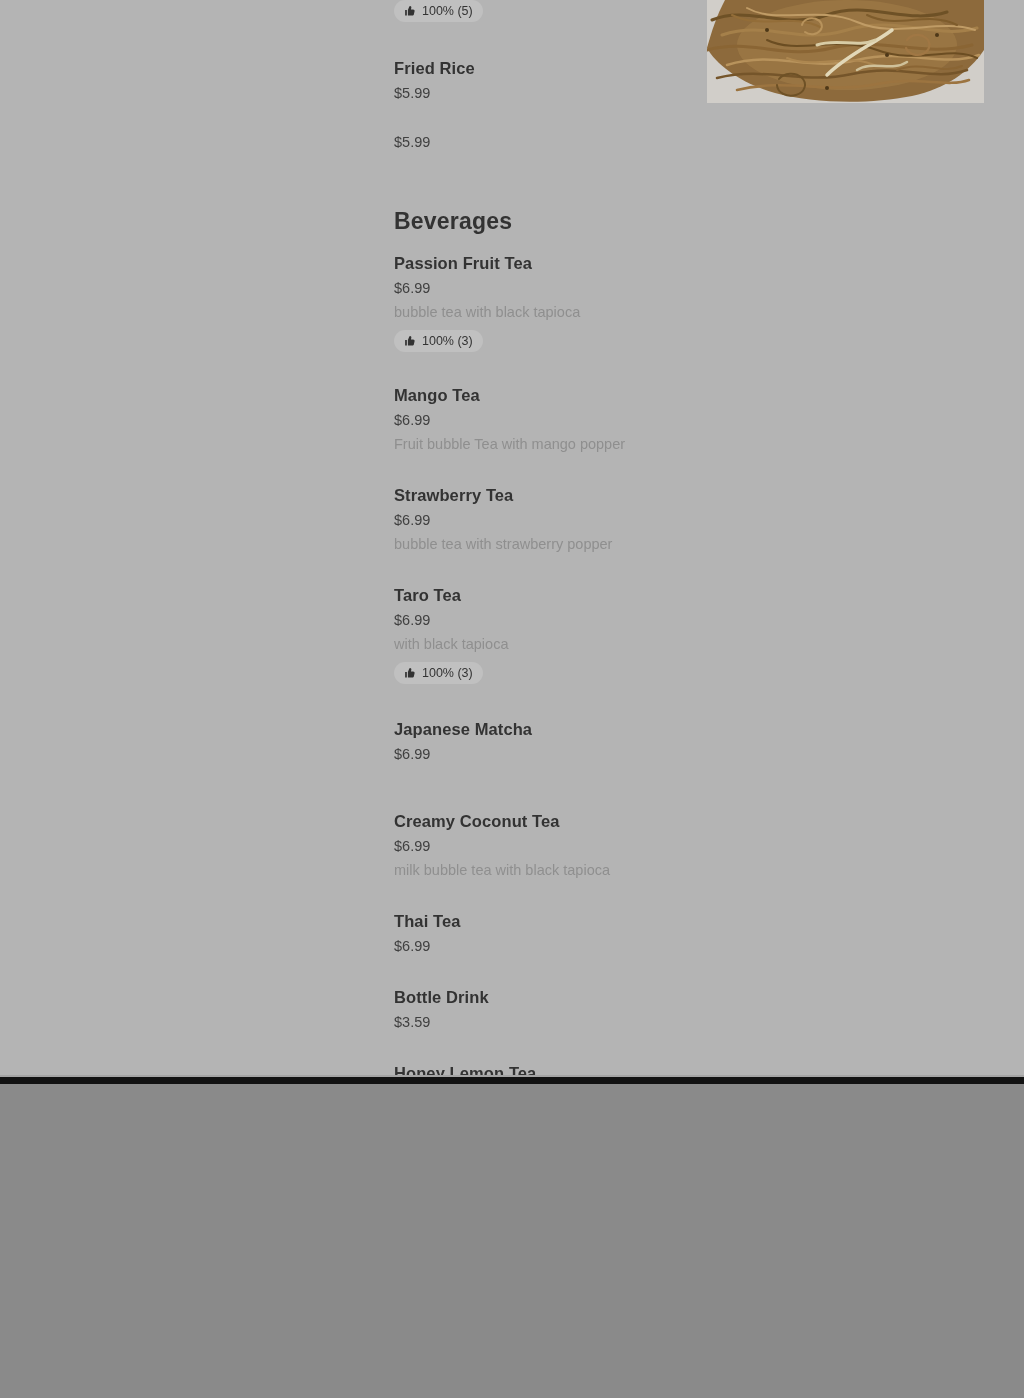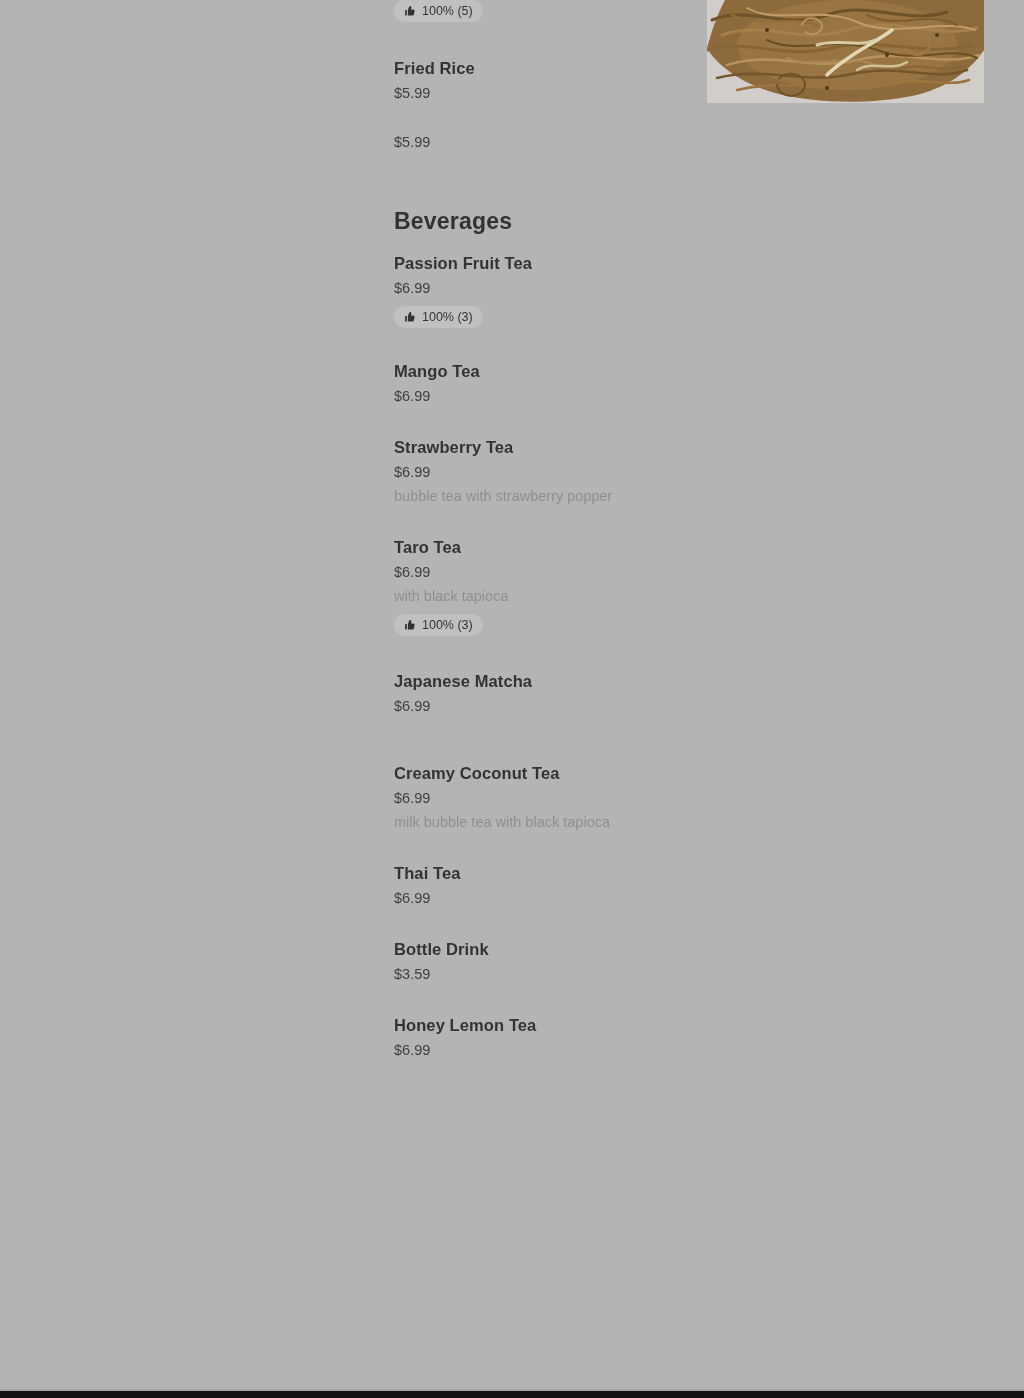--- a/index.html
+++ b/index.html
@@ -1,17 +1,17 @@
 <!DOCTYPE html>
 <html><head>
 <meta charset="utf-8">
 <style>
   html,body{margin:0;padding:0;background:#8a8a8a;}
   .canvas{
-    position:relative;width:1024px;height:1398px;overflow:hidden;
+    position:relative;width:1024px;height:1084px;overflow:hidden;
     background:#b4b4b4;
     font-family:"Liberation Sans", sans-serif;
   }
   .col{position:absolute;left:394px;top:0;width:330px;}
   .item-title{font-size:16.5px;line-height:26px;font-weight:600;color:#333;letter-spacing:.1px;}
   .item-price{font-size:14.5px;line-height:24px;color:#404040;}
   .item-desc{font-size:14.5px;line-height:24px;color:#8f8f8f;}
   .section-heading{font-size:23px;line-height:30px;font-weight:700;color:#333;margin-top:52px;letter-spacing:.2px;}
   .rating-badge{
     display:inline-flex;align-items:center;gap:6px;height:22px;padding:0 10px;
@@ -54,33 +54,35 @@
     <div class="item" style="margin-top:25px">
       <div class="item-price">$5.99</div>
     </div>
 
     
     <div class="section-heading">Beverages</div>
 
     <div class="item" style="margin-top:14px">
       <div class="item-title">Passion Fruit Tea</div>
       <div class="item-price">$6.99</div>
+      <div class="item-desc">bubble tea with black tapioca</div>
       <div class="rating-badge">
         <span class="thumb">
           <svg viewBox="0 0 16 16">
               <path d="M1.5 6.5h2.3V14H1.5zM5.2 14h6c.9 0 1.7-.6 1.9-1.5l1-4.2c.3-1.2-.7-2.3-1.9-2.3H9.3l.5-2.6c.2-1.1-.6-2.1-1.6-2.1-.5 0-.9.3-1.1.7L5.2 6.5z" fill="#333"></path>
             </svg>
         </span>
         <span>100% (3)</span>
       </div>
     </div>
 
     <div class="item" style="margin-top:30px">
       <div class="item-title">Mango Tea</div>
       <div class="item-price">$6.99</div>
+      <div class="item-desc">Fruit bubble Tea with mango popper</div>
     </div>
 
     <div class="item" style="margin-top:26px">
       <div class="item-title">Strawberry Tea</div>
       <div class="item-price">$6.99</div>
       <div class="item-desc">bubble tea with strawberry popper</div>
     </div>
 
     <div class="item" style="margin-top:26px">
       <div class="item-title">Taro Tea</div>

